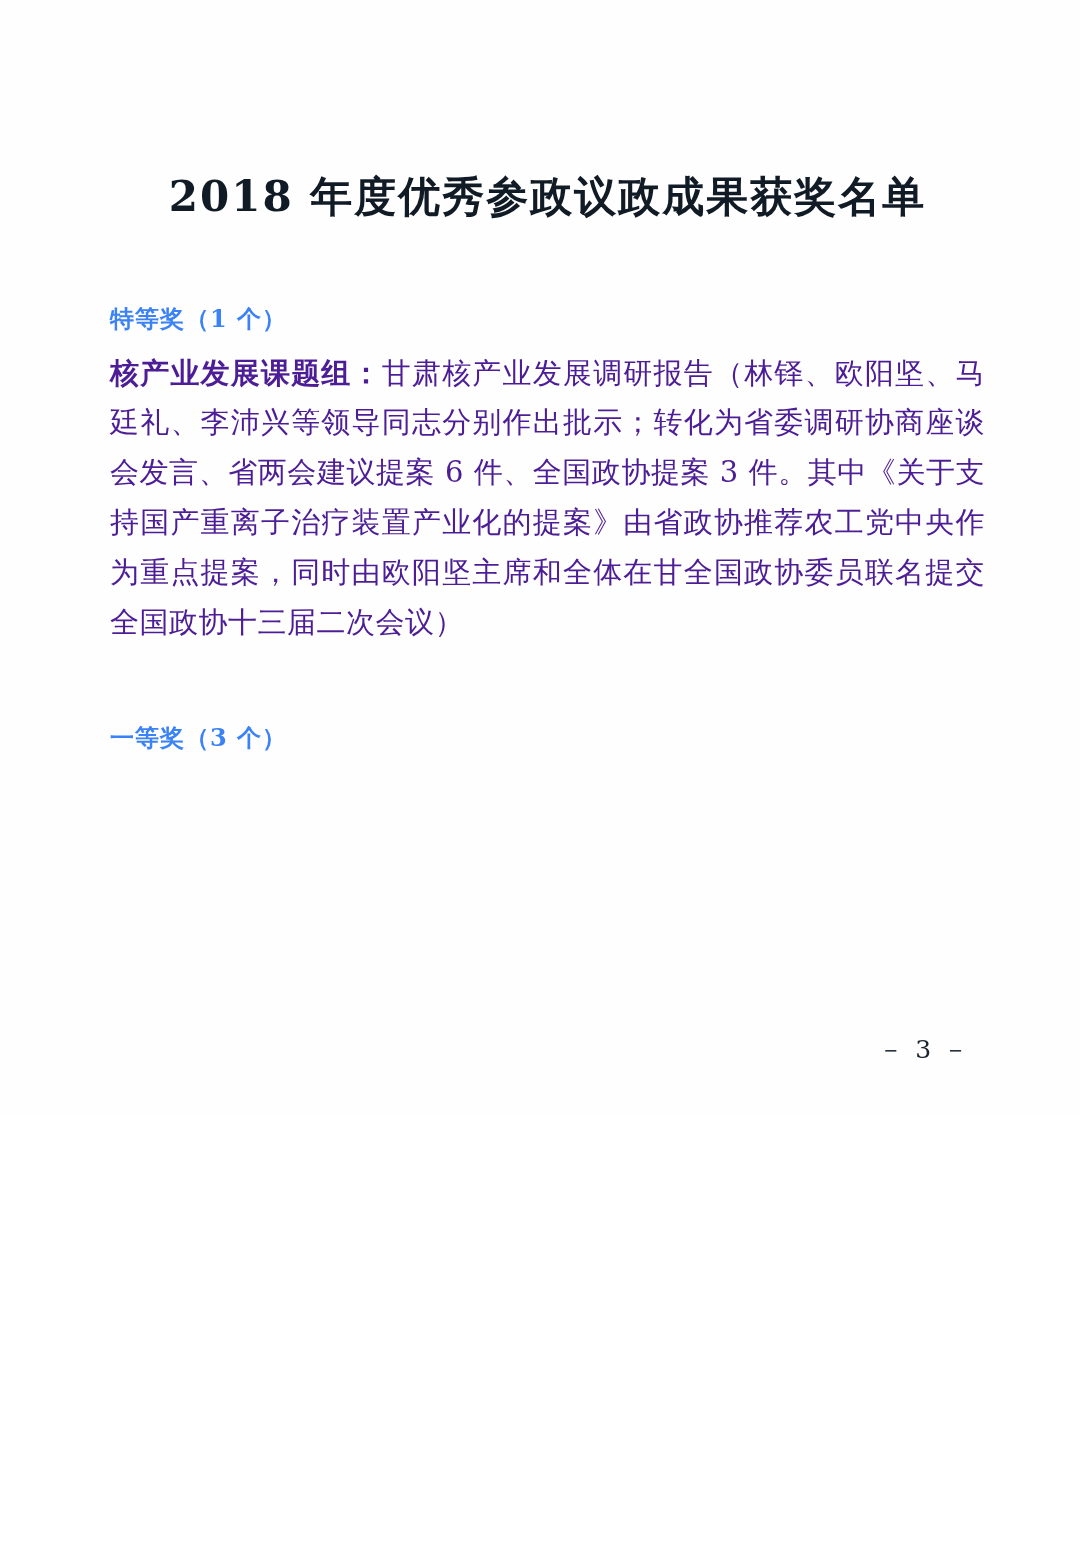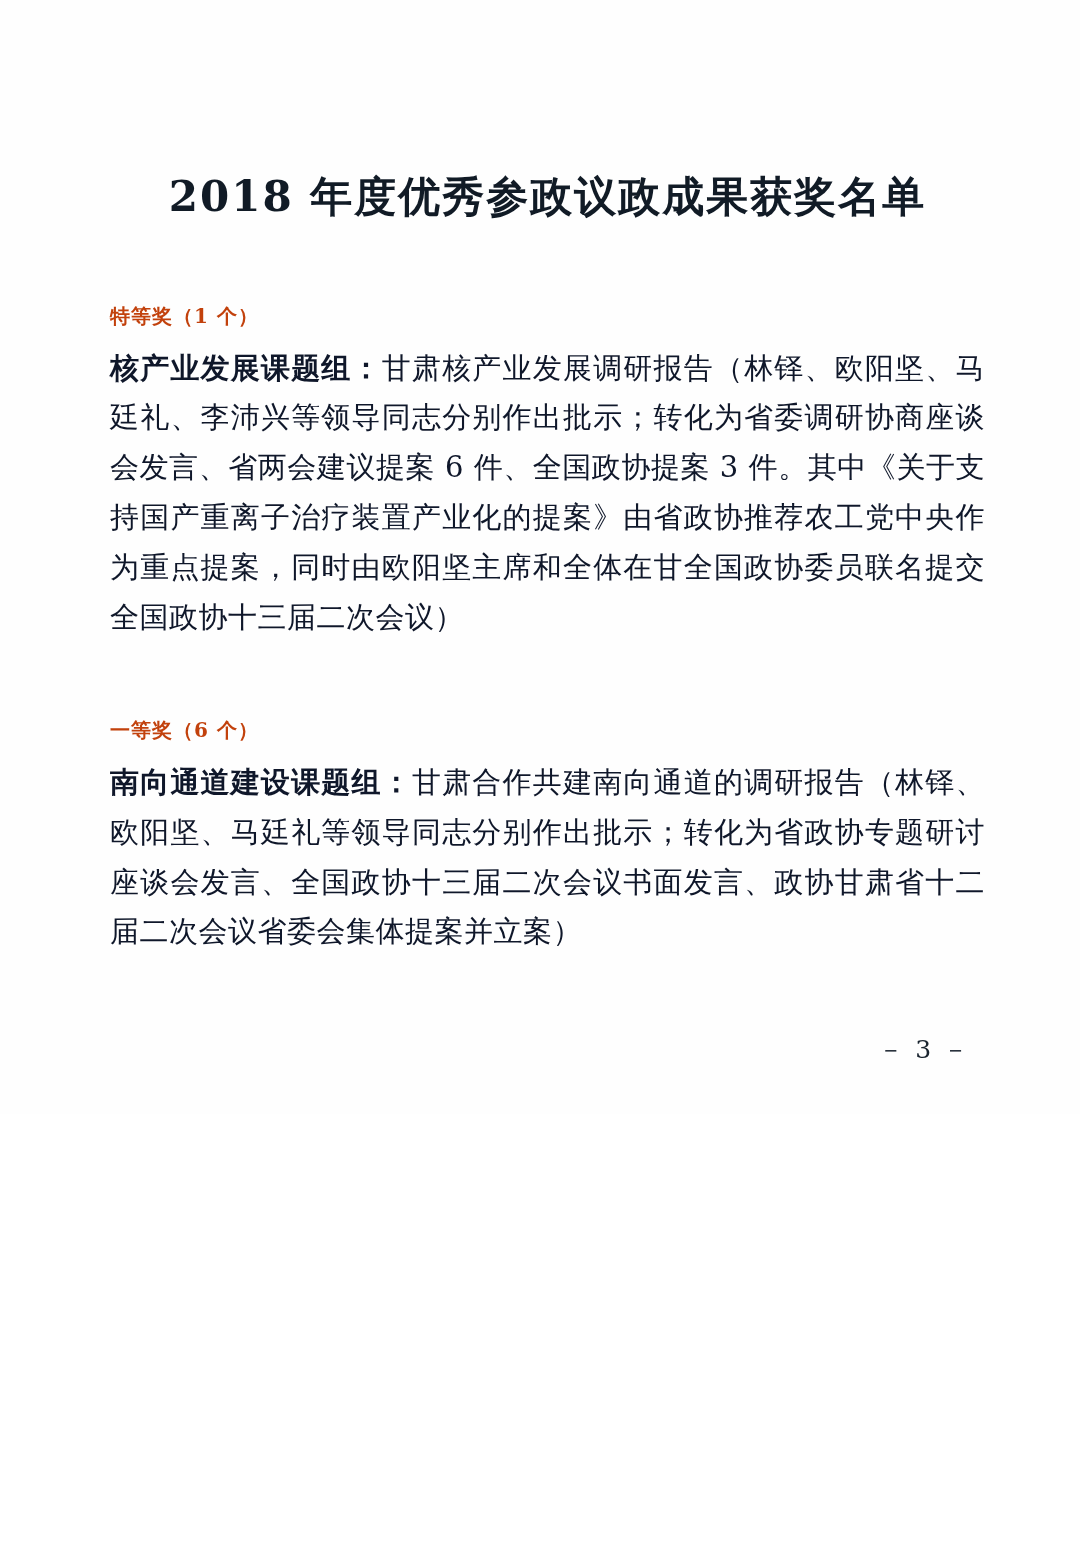--- a/index.html
+++ b/index.html
@@ -32,34 +32,34 @@
     text-align: center;
     letter-spacing: 2px;
     margin: 0 0 78px 0;
     line-height: 1.3;
     color: #111b26;
   }
   .award-section {
     margin-bottom: 40px;
   }
   .award-heading {
-    font-size: 20px;
+    font-size: 24px;
     font-weight: bold;
     margin: 0 0 14px 0;
     letter-spacing: 1px;
-    color: #c2410c;
+    color: #3b82f6;
   }
   .entry {
     font-size: 29px;
     line-height: 1.72;
     margin: 0 0 26px 0;
     text-align: justify;
     text-justify: inter-ideograph;
     letter-spacing: 0.5px;
-    color: #0f172a;
+    color: #4c1d95;
   }
   .entry:last-child {
     margin-bottom: 0;
   }
   .entry-label {
     font-weight: bold;
   }
   .entry-body {
     font-weight: normal;
   }
@@ -85,21 +85,18 @@
   <div class="award-section">
     <div class="award-heading">特等奖（1 个）</div>
     <p class="entry">
       <span class="entry-label">核产业发展课题组：</span><span class="entry-body">甘肃核产业发展调研报告（林铎、欧阳坚、马廷礼、李沛兴等领导同志分别作出批示；转化为省委调研协商座谈会发言、省两会建议提案 6 件、全国政协提案 3 件。其中《关于支持国产重离子治疗装置产业化的提案》由省政协推荐农工党中央作为重点提案，同时由欧阳坚主席和全体在甘全国政协委员联名提交全国政协十三届二次会议）</span>
     </p>
   </div>
 
   <div class="spacer-lg"></div>
 
   <div class="award-section">
-    <div class="award-heading">一等奖（6 个）</div>
-    <p class="entry">
-      <span class="entry-label">南向通道建设课题组：</span><span class="entry-body">甘肃合作共建南向通道的调研报告（林铎、欧阳坚、马廷礼等领导同志分别作出批示；转化为省政协专题研讨座谈会发言、全国政协十三届二次会议书面发言、政协甘肃省十二届二次会议省委会集体提案并立案）</span>
-    </p>
+    <div class="award-heading">一等奖（3 个）</div>
   </div>
 
   <div class="page-number">－ 3 －</div>
 
 </div>
 
 </body></html>

